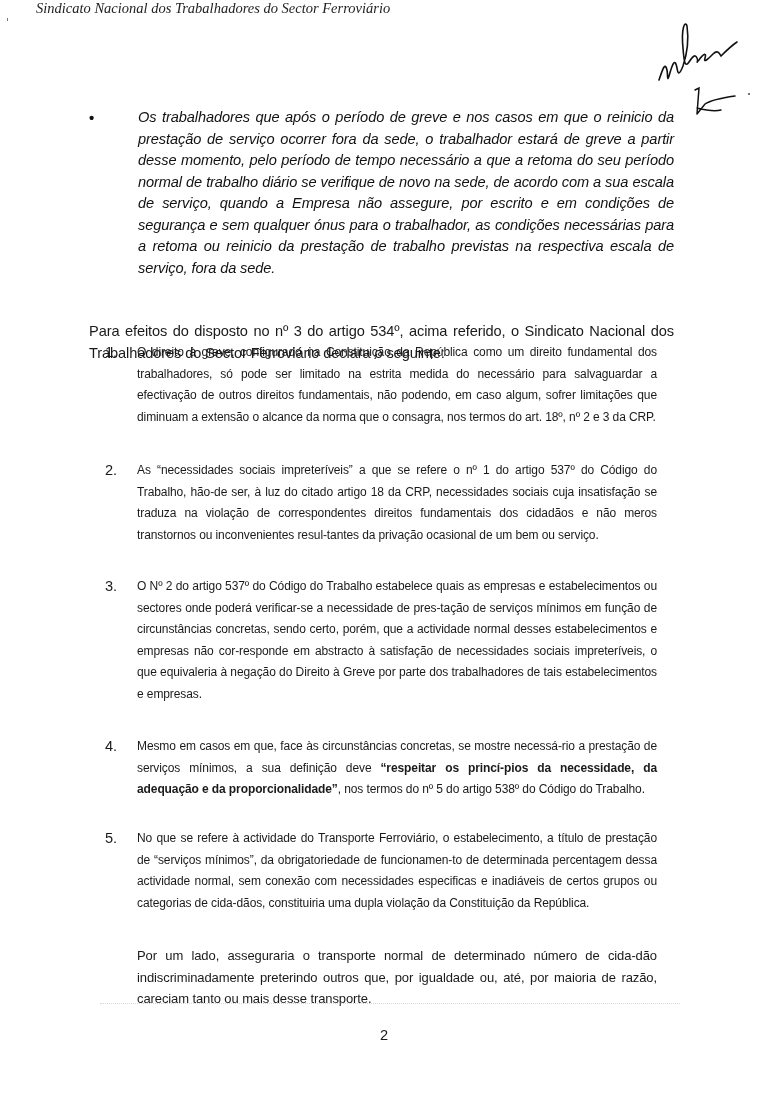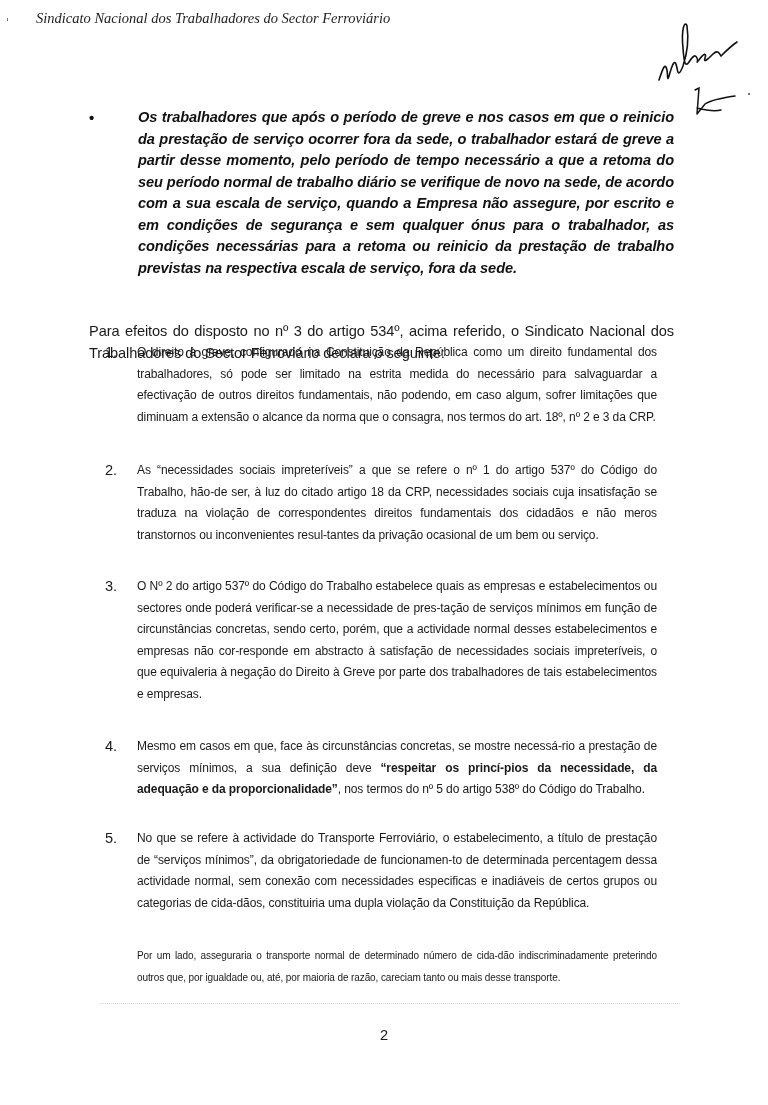--- a/index.html
+++ b/index.html
@@ -1,58 +1,58 @@
 <!DOCTYPE html>
 <html><head>
 <meta charset="utf-8">
 <style>
   * { margin: 0; padding: 0; box-sizing: border-box; }
   html, body { width: 768px; height: 1105px; background: #ffffff; overflow: hidden; }
   body { position: relative; color: #1a1a1a; font-family: "Liberation Sans", sans-serif; }
 
   .header {
-    position: absolute; left: 36px; top: 10px;
+    position: absolute; left: 36px; top: 0;
     font-family: "Liberation Serif", serif; font-style: italic;
     font-size: 14.5px; color: #222;
   }
   .tick-mark {
     position: absolute; left: 7px; top: 18px; width: 1px; height: 3px; background: #777;
   }
   .signature { position: absolute; left: 655px; top: 18px; width: 110px; height: 100px; }
 
   .bullet-block {
     position: absolute; left: 89px; top: 107px; width: 585px;
     display: flex;
   }
   .bullet-glyph {
     width: 49px; font-size: 15px; font-weight: bold; line-height: 21.5px; color: #111;
   }
   .bullet-text {
-    flex: 1; font-style: italic; font-weight: bold; font-size: 14.6px;
+    flex: 1; font-style: italic; font-weight: normal; font-size: 14.6px;
     line-height: 21.5px; text-align: justify; color: #111; letter-spacing: -0.1px;
   }
 
   .intro {
     position: absolute; left: 89px; top: 280px; width: 585px;
     font-size: 14.6px; line-height: 21.5px; text-align: justify; color: #1a1a1a;
     letter-spacing: -0.1px;
     margin-top: 41px;
   }
 
   .num-item { position: absolute; left: 105px; width: 552px; display: flex; }
   .num-label { width: 32px; font-size: 14.6px; line-height: 21.5px; color: #1a1a1a; }
   .num-text {
     flex: 1; font-size: 12px; line-height: 21.5px; text-align: justify;
     color: #1a1a1a; letter-spacing: -0.1px;
   }
   .num-text .emph { font-weight: bold; }
 
   .sub-para {
     position: absolute; left: 137px; top: 945px; width: 520px;
-    font-size: 10px; line-height: 21.5px; text-align: justify; color: #1a1a1a;
+    font-size: 13px; line-height: 21.5px; text-align: justify; color: #1a1a1a;
     letter-spacing: -0.1px;
   }
   .dotted-rule {
     position: absolute; left: 100px; top: 1003px; width: 580px; height: 0;
     border-top: 1px dotted #d6d6d6;
   }
   .page-number {
     position: absolute; left: 0; width: 768px; top: 1027px; text-align: center;
     font-size: 14.6px; color: #1a1a1a;
   }

